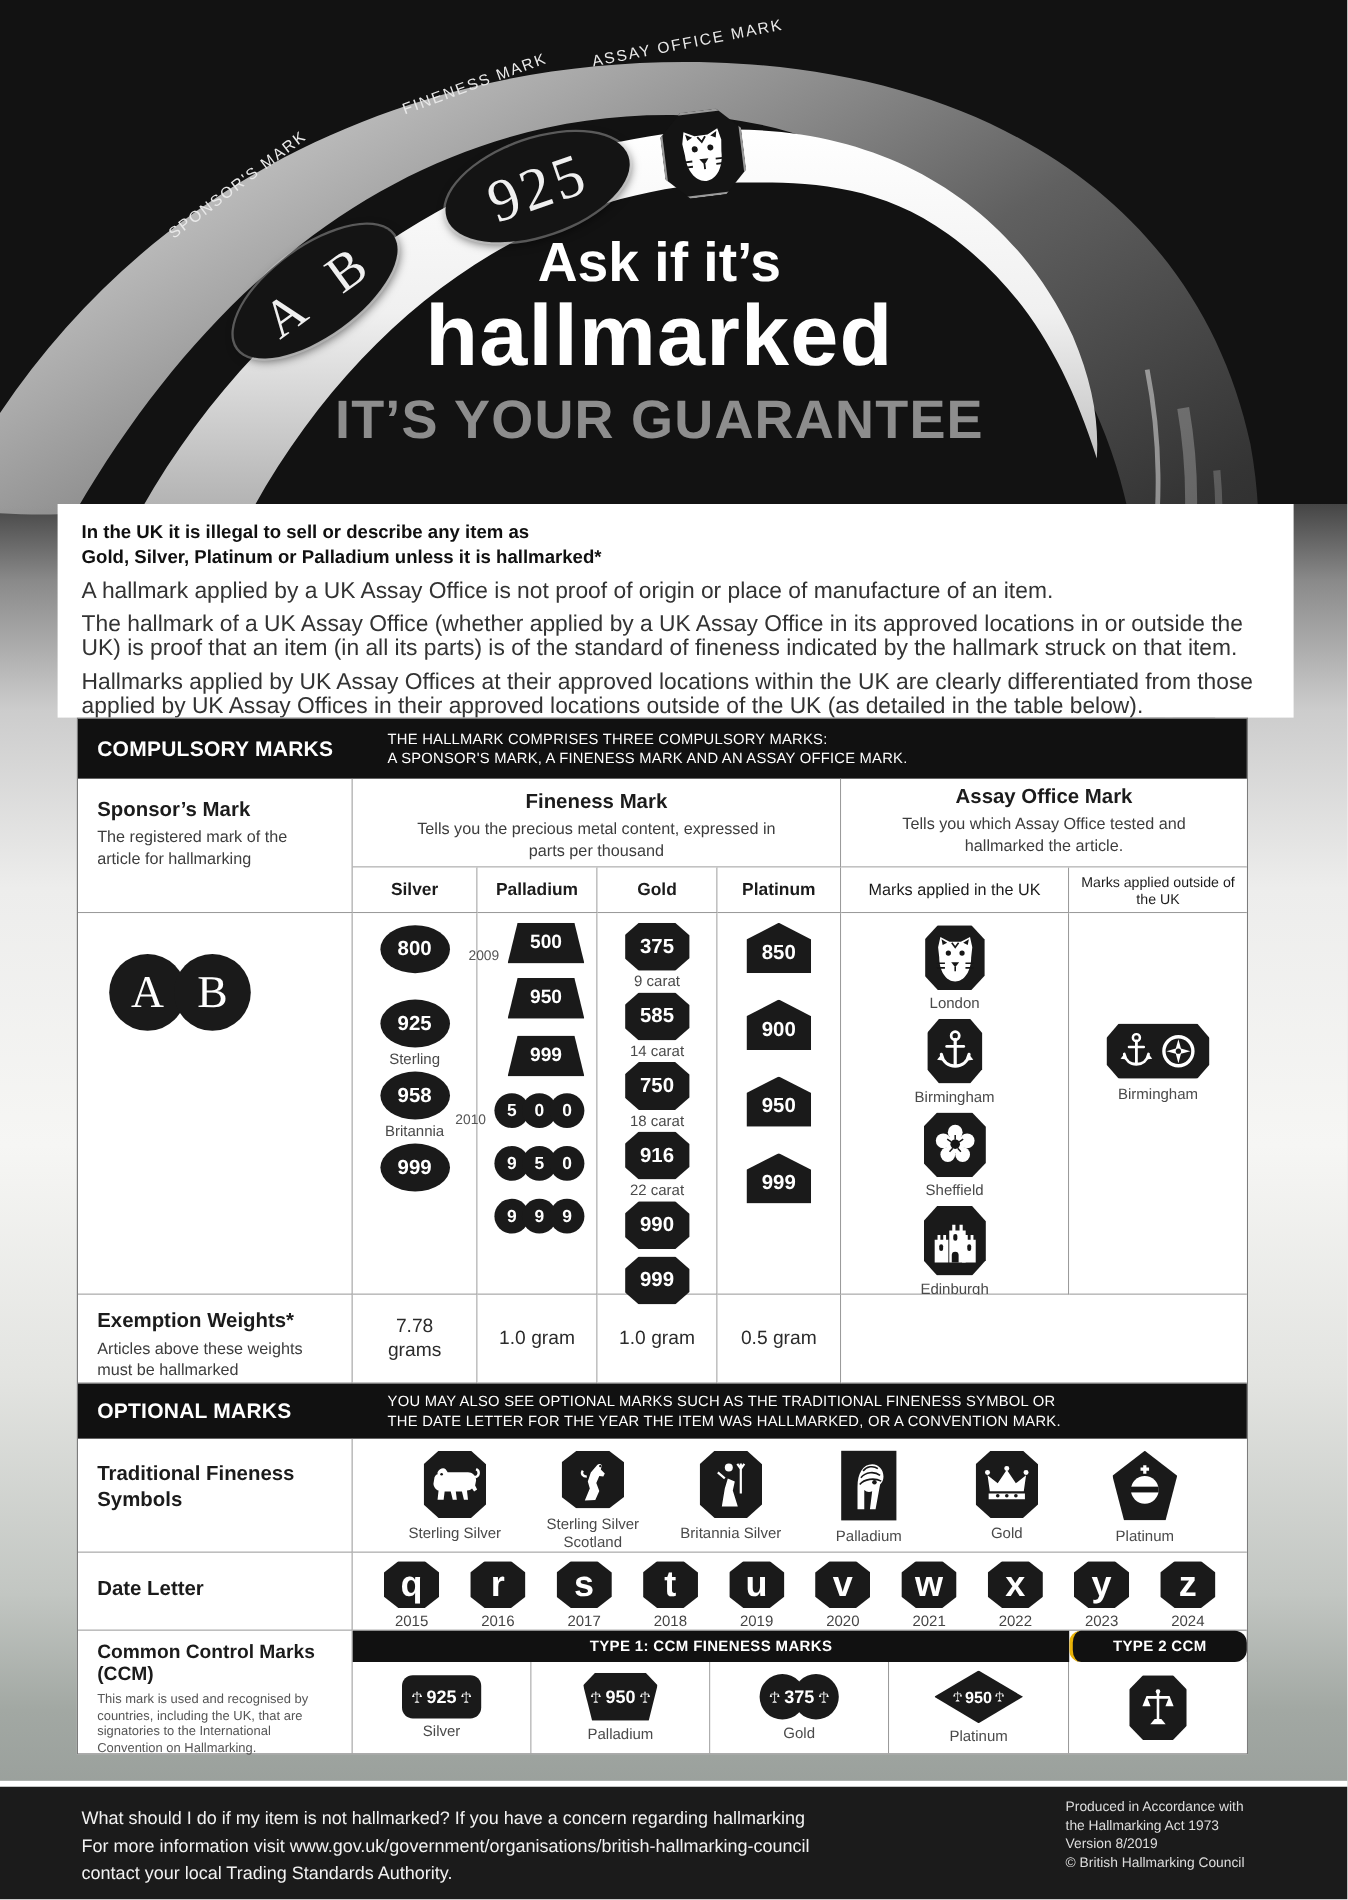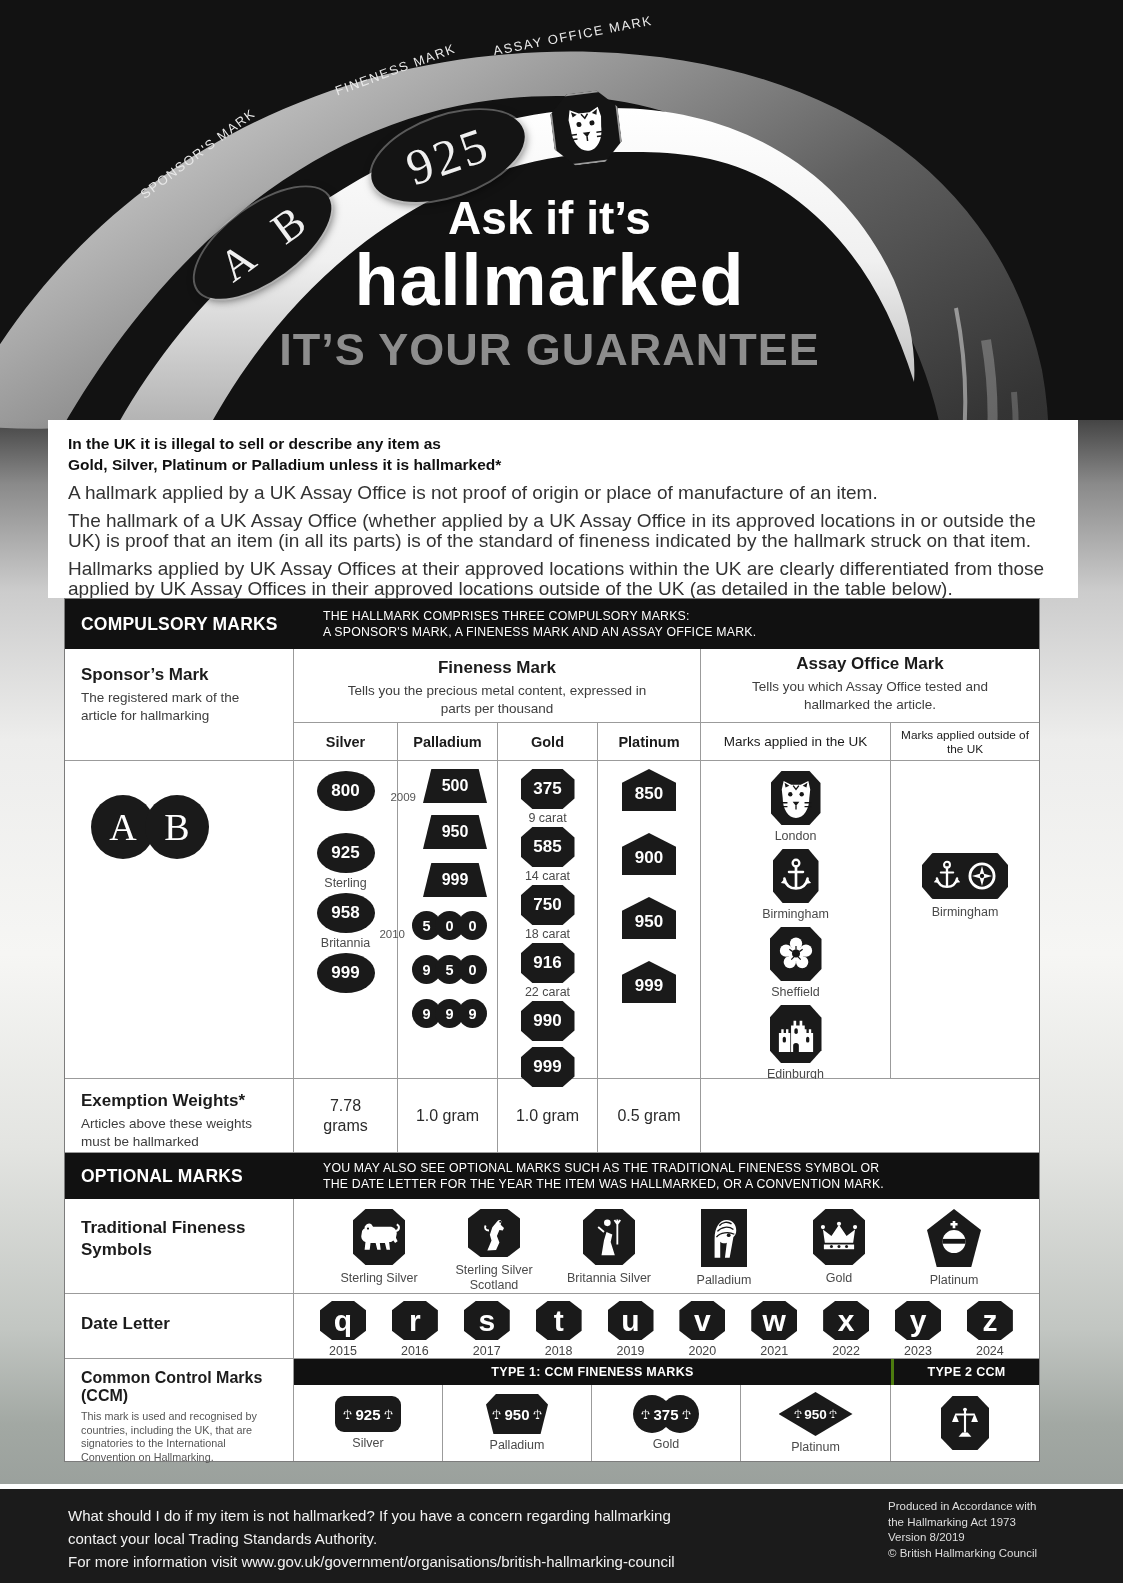--- a/index.html
+++ b/index.html
@@ -63,21 +63,21 @@
   .ex-v span{max-width:72px;line-height:20px;}
   .trad-label{grid-area:7/1/8/2;padding:18px 14px 0 16px;}
   .trad-icons{grid-area:7/2/8/8;display:flex;justify-content:space-between;padding:10px 30px 0 30px;}
   .date-label{grid-area:8/1/9/2;padding:20px 14px 16px 16px;}
   .date-tiles{grid-area:8/2/9/8;display:flex;justify-content:space-between;padding:7px 24px 0 24px;}
   .ccm-label{grid-area:9/1/10/2;padding:10px 14px 0 16px;}
   .ccm-title{font-size:16px;font-weight:bold;color:#1b1b1b;}
   .ccm-desc{font-size:10.8px;color:#555;line-height:13.5px;margin-top:5px;width:198px;}
   .ccm-body{grid-area:9/2/10/8;display:grid;grid-template-columns:149px 149px 149px 150px 148px;grid-template-rows:26px 76px;}
   .ccm-band{background:#111;color:#fff;font-size:12.5px;font-weight:bold;display:flex;align-items:center;justify-content:center;letter-spacing:.3px;}
-  .ccm-b1{grid-area:1/1/2/5;} .ccm-b2{grid-area:1/5/2/6;border-left:3px solid #4d7c0f;}
+  .ccm-b1{grid-area:1/1/2/5;} .ccm-b2{grid-area:1/5/2/6;border-left:3px solid #eab308;border-radius:10px;}
   .ccm-cell{display:flex;flex-direction:column;align-items:center;justify-content:center;gap:4px;}
   
   .mk{background:#1a1a1a;color:#fff;display:flex;align-items:center;justify-content:center;
       font-weight:bold;font-size:17px;flex-shrink:0;}
   .oval{width:58px;height:40px;border-radius:50%;}
   .oct{width:54px;height:40px;clip-path:polygon(22% 0,78% 0,100% 26%,100% 74%,78% 100%,22% 100%,0 74%,0 26%);}
   .house{width:54px;height:42px;clip-path:polygon(50% 0,100% 33%,100% 100%,0 100%,0 33%);padding-top:7px;box-sizing:border-box;}
   .trap{width:64px;height:34px;font-size:16px;clip-path:polygon(13% 0,87% 0,100% 100%,0 100%);}
   .tri{display:flex;}
   .tri span{width:29px;height:29px;border-radius:50%;background:#1a1a1a;color:#fff;display:flex;
@@ -639,22 +639,22 @@
             </svg>
         </div>
       </div>
     </div>
   </div>
 
   <div class="sep"></div>
   <div class="footer">
     <div class="f-left">
       <div>What should I do if my item is not hallmarked? If you have a concern regarding hallmarking</div>
+      <div>For more information visit www.gov.uk/government/organisations/british-hallmarking-council</div>
       <div>contact your local Trading Standards Authority.</div>
-      <div>For more information visit www.gov.uk/government/organisations/british-hallmarking-council</div>
     </div>
     <div class="f-right">
       <div>Produced in Accordance with</div>
       <div>the Hallmarking Act 1973</div>
       <div>Version 8/2019</div>
       <div>© British Hallmarking Council</div>
     </div>
   </div>
 
 </div>

